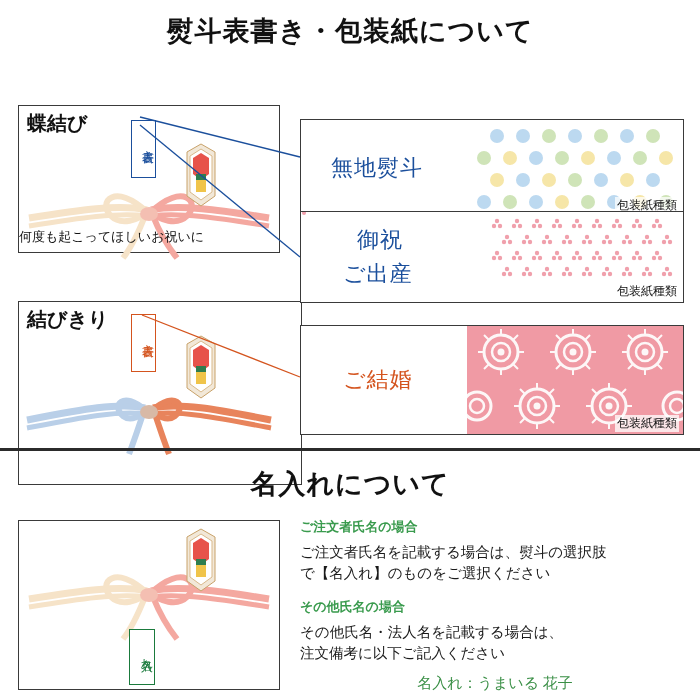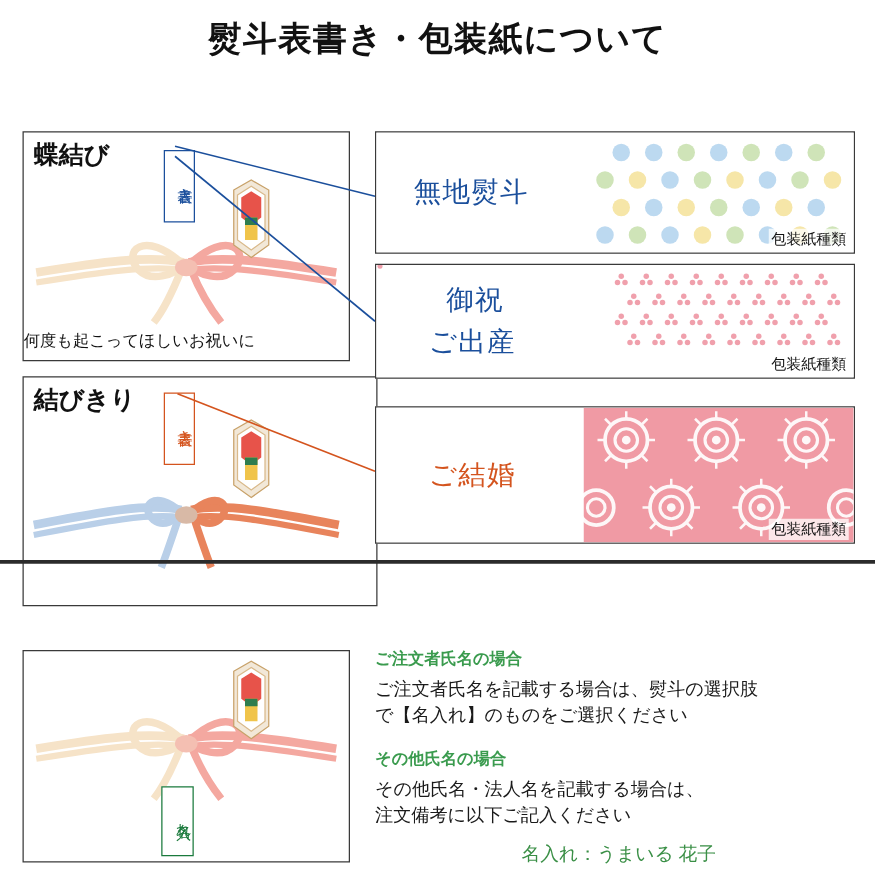--- a/index.html
+++ b/index.html
@@ -131,21 +131,21 @@
 </style>
 </head>
 <body>
 
 <div class="page">
 
   <div class="section-title" id="sec1-title">熨斗表書き・包装紙について</div>
 
   <div class="sec1-body">
 
-    <div class="noshi-card" style="left:18px; top:50px; width:262px; height:184px;">
+    <div class="noshi-card" style="left:18px; top:50px; width:262px; height:148px;">
 
       <div class="card-label">蝶結び</div>
 
       <svg width="260" height="182" viewBox="0 0 260 182">
 
         <path d="M10 112 C 60 104, 100 98, 128 104" stroke="#f6e3c8" stroke-width="7" fill="none"></path>
         <path d="M10 120 C 60 112, 100 106, 128 110" stroke="#f6e3c8" stroke-width="5" fill="none"></path>
         <path d="M250 112 C 200 104, 160 98, 132 104" stroke="#f4a8a0" stroke-width="7" fill="none"></path>
         <path d="M250 120 C 200 112, 160 106, 132 110" stroke="#f4a8a0" stroke-width="5" fill="none"></path>
 
@@ -198,21 +198,21 @@
       <div class="vbox orange" style="left:112px; top:12px; width:25px; height:58px;">表書き</div>
 
     </div>
 
     <svg style="position:absolute; left:0; top:0;" width="700" height="440">
       <path d="M140 62 L 300 102" stroke="#1b4f9c" stroke-width="1.3" fill="none"></path>
       <path d="M140 70 L 300 202" stroke="#1b4f9c" stroke-width="1.3" fill="none"></path>
       <path d="M142 260 L 300 322" stroke="#d4541e" stroke-width="1.3" fill="none"></path>
     </svg>
 
-    <div class="wrap-box" style="left:300px; top:50px; width:384px; height:98px;">
+    <div class="wrap-box" style="left:300px; top:64px; width:384px; height:98px;">
       <svg width="382" height="96" viewBox="0 0 382 96">
         <rect width="382" height="96" fill="#ffffff"></rect>
         <g>
           <circle cx="196" cy="16" r="7" fill="#bcd9f0"></circle>
             <circle cx="222" cy="16" r="7" fill="#bcd9f0"></circle>
           <circle cx="248" cy="16" r="7" fill="#cfe4b8"></circle>
             <circle cx="274" cy="16" r="7" fill="#bcd9f0"></circle>
           <circle cx="300" cy="16" r="7" fill="#cfe4b8"></circle>
             <circle cx="326" cy="16" r="7" fill="#bcd9f0"></circle>
           <circle cx="352" cy="16" r="7" fill="#cfe4b8"></circle>
@@ -543,20 +543,21 @@
         </g>
       </svg>
       <div class="wrap-text orange" style="left:42px; top:40px;font-family:Liberation Serif, serif;">ご結婚</div>
       <div class="wrap-label">包装紙種類</div>
     </div>
 
   </div>
 
   <div class="divider" style="top:448px;"></div>
 
+  <div class="section-title" style="position:absolute; left:0; top:466px; width:700px;">名入れについて</div>
 
   <div class="noshi-card" style="left:18px; top:520px; width:262px; height:170px;">
     <svg width="260" height="168" viewBox="0 0 260 168">
       <path d="M10 78 C 60 70, 100 64, 128 70" stroke="#f6e3c8" stroke-width="7" fill="none"></path>
       <path d="M10 86 C 60 78, 100 72, 128 76" stroke="#f6e3c8" stroke-width="5" fill="none"></path>
       <path d="M250 78 C 200 70, 160 64, 132 70" stroke="#f4a8a0" stroke-width="7" fill="none"></path>
       <path d="M250 86 C 200 78, 160 72, 132 76" stroke="#f4a8a0" stroke-width="5" fill="none"></path>
       <path d="M128 72 C 96 42, 78 62, 92 76 C 102 86, 120 80, 128 72 Z" fill="none" stroke="#f6e3c8" stroke-width="6"></path>
       <path d="M132 72 C 164 42, 182 62, 168 76 C 158 86, 140 80, 132 72 Z" fill="none" stroke="#f4a8a0" stroke-width="6"></path>
       <path d="M126 76 C 118 96, 112 108, 104 118" stroke="#f6e3c8" stroke-width="6" fill="none"></path>

